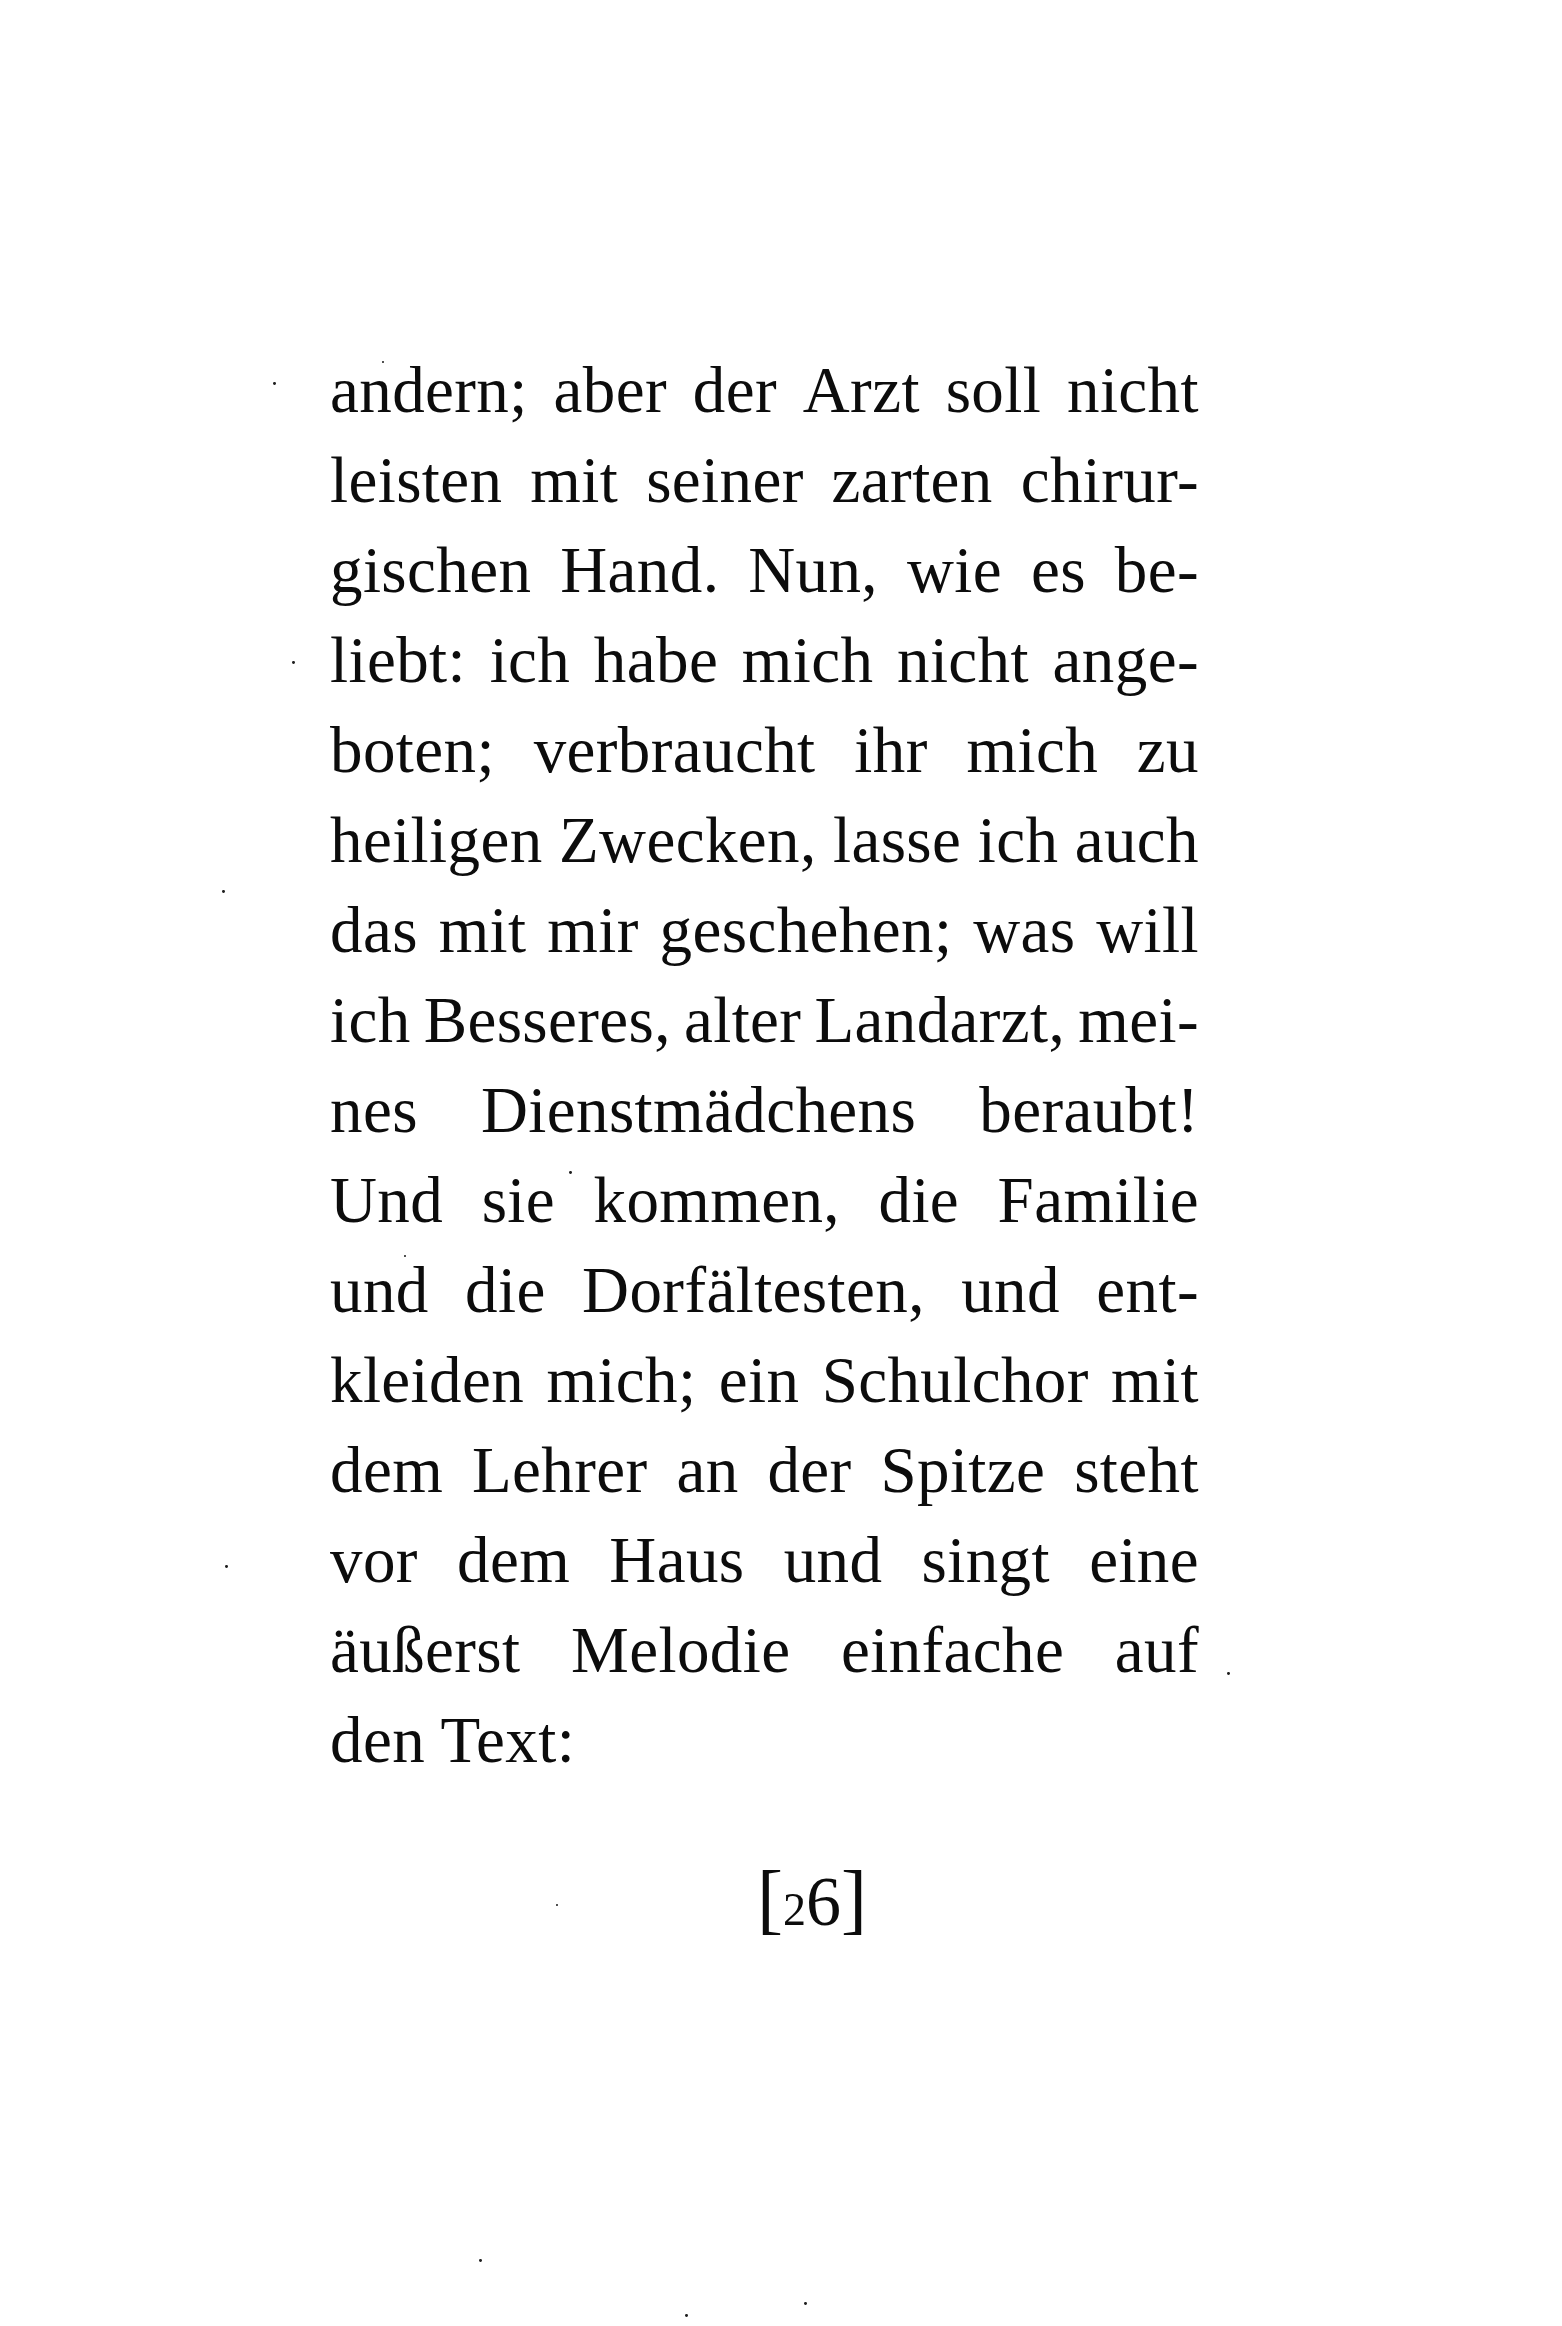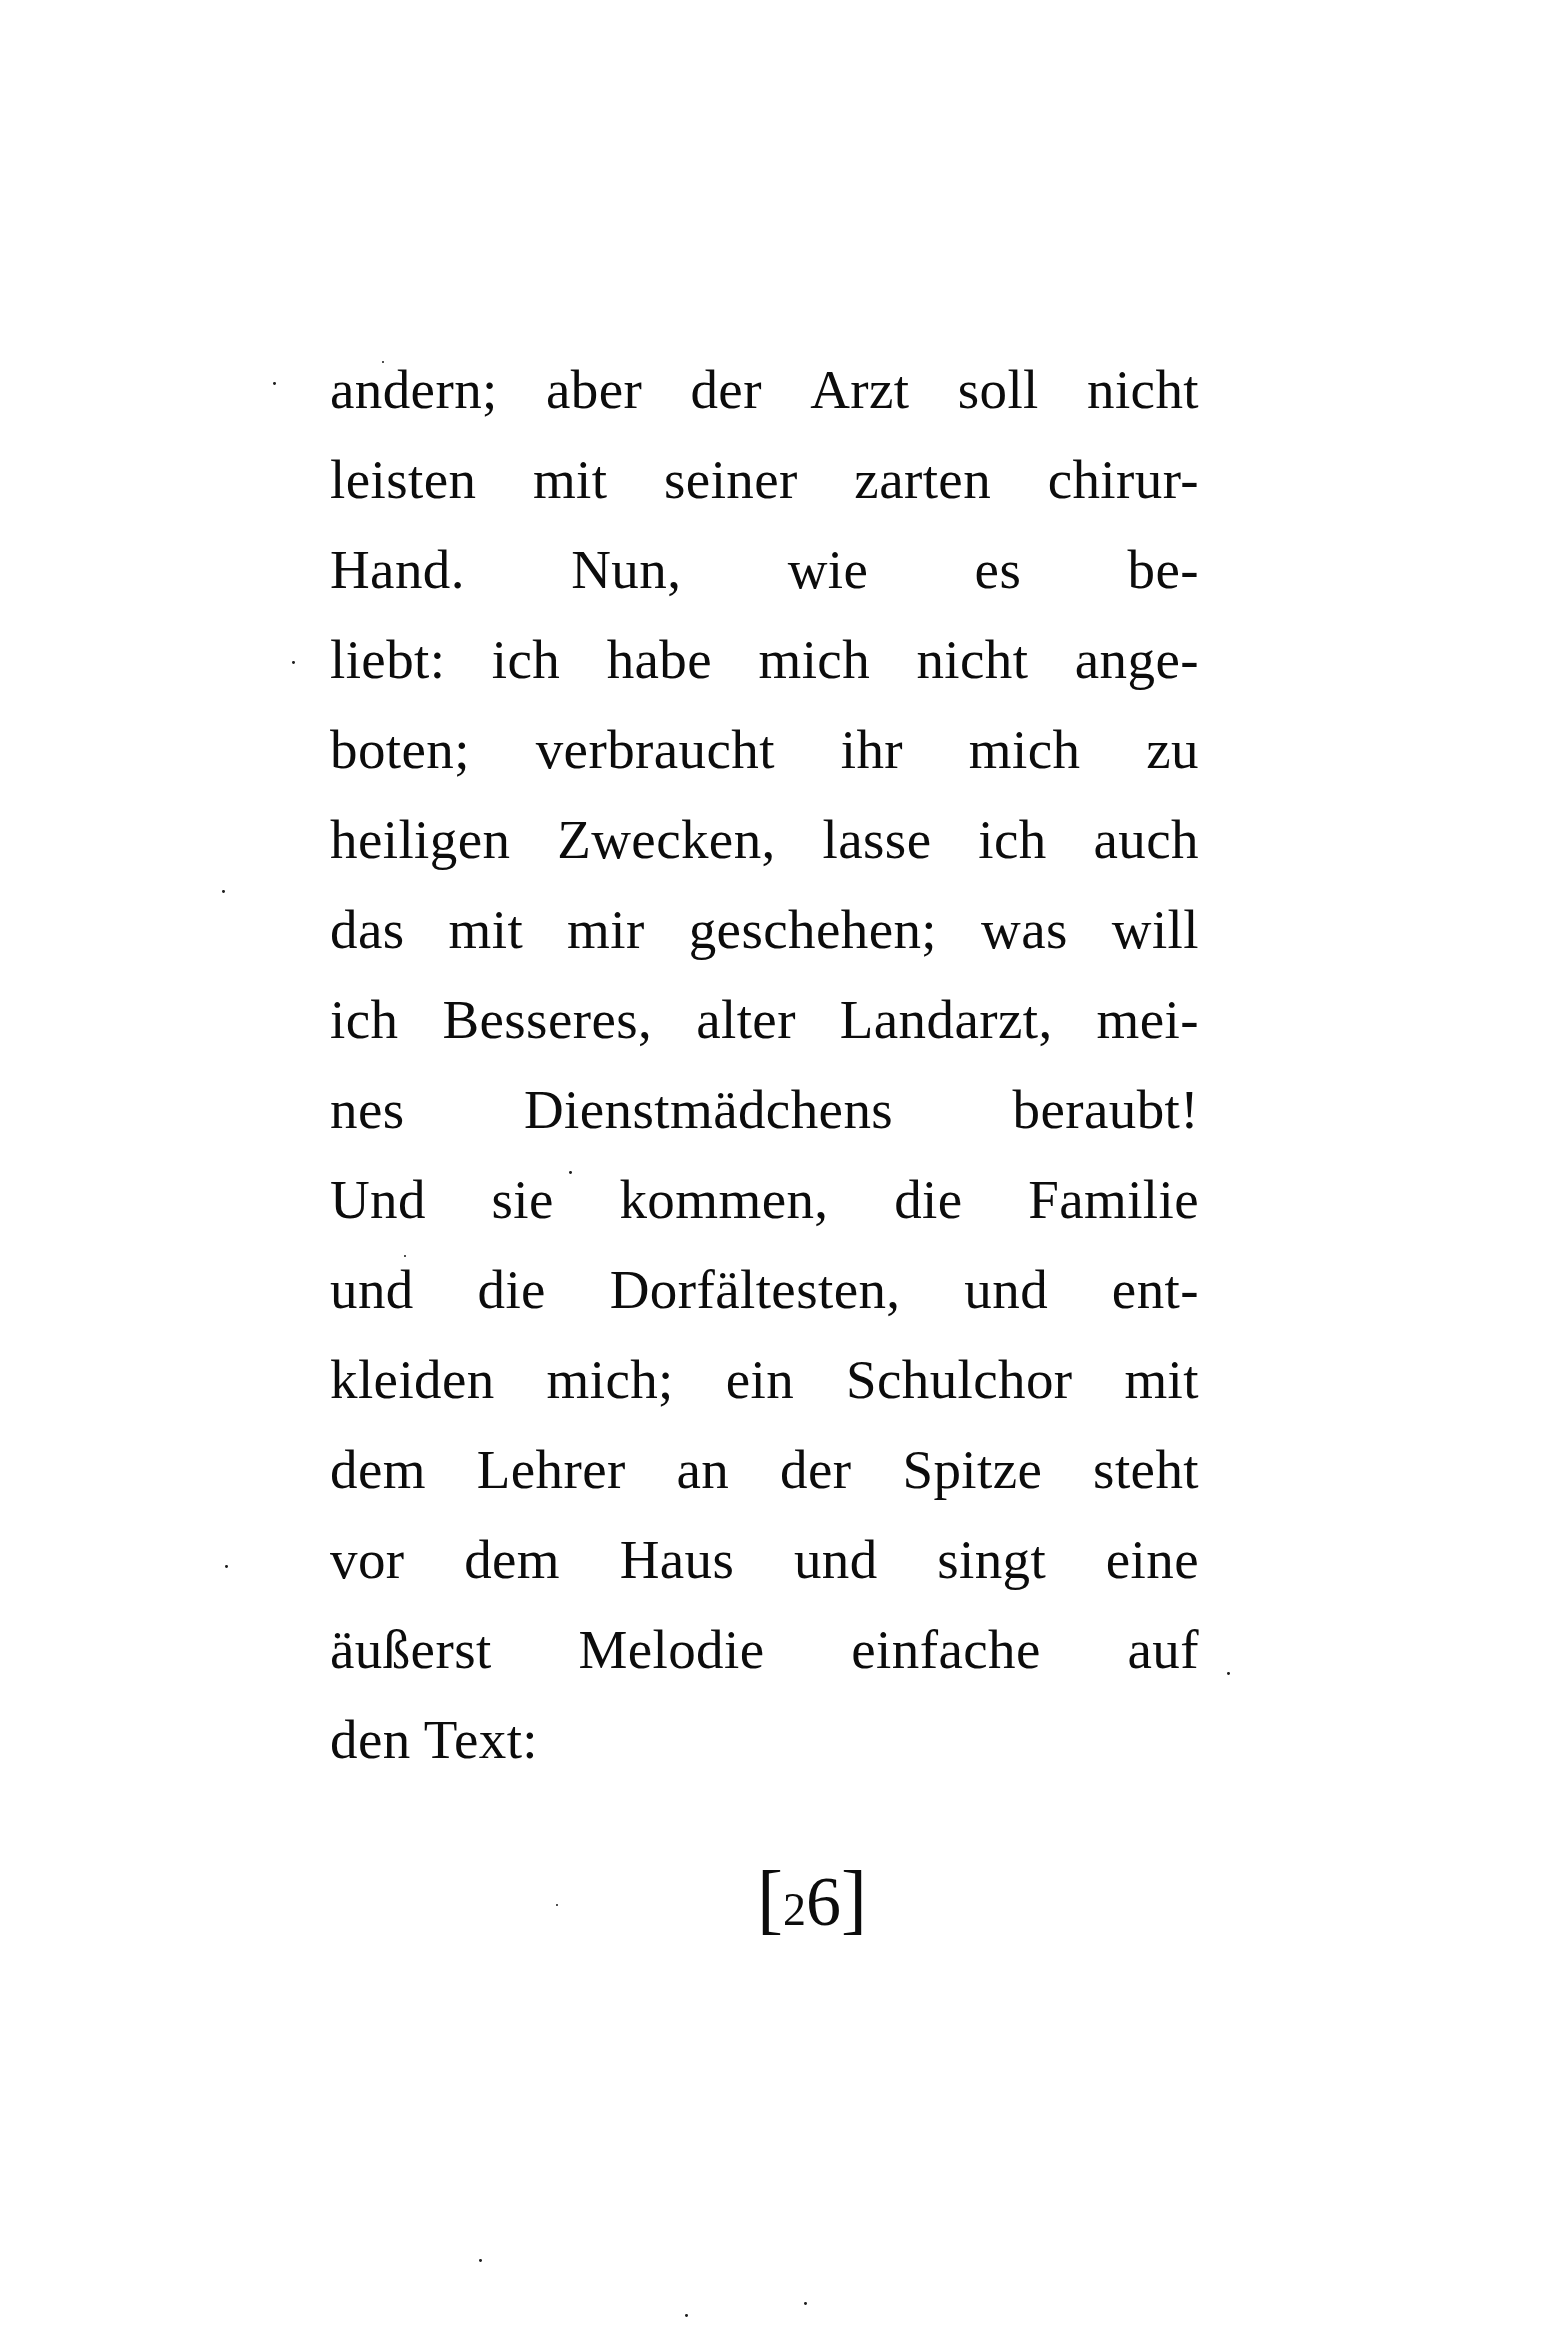--- a/index.html
+++ b/index.html
@@ -14,21 +14,21 @@
   .page { position: absolute; inset: 0; }
 
   
   .text-block {
     position: absolute;
     left: 330px; top: 345px; width: 869px;
   }
   .line {
     display: flex;
     justify-content: space-between;
-    font-size: 55px;
+    font-size: 65px;
     line-height: 90px;
     letter-spacing: 0.4px;
     white-space: pre;
   }
   .line.last { display: block; font-family: Liberation Serif, serif; }  
   .line span { display: inline-block; }
 
   
   .page-number {
     position: absolute;
@@ -44,21 +44,21 @@
   .speck { position: absolute; background: #1e1e1e; border-radius: 50%; }
 </style>
 </head>
 <body>
 
 <div class="page">
 
   <div class="text-block" id="text-block">
       <div class="line"><span>andern;</span><span>aber</span><span>der</span><span>Arzt</span><span>soll</span><span>nicht</span></div>
       <div class="line"><span>leisten</span><span>mit</span><span>seiner</span><span>zarten</span><span>chirur-</span></div>
-      <div class="line"><span>Hand.</span><span>Nun,</span><span>wie</span><span>es</span><span>be-</span></div>
+      <div class="line"><span>gischen</span><span>Hand.</span><span>Nun,</span><span>wie</span><span>es</span><span>be-</span></div>
       <div class="line"><span>liebt:</span><span>ich</span><span>habe</span><span>mich</span><span>nicht</span><span>ange-</span></div>
       <div class="line"><span>boten;</span><span>verbraucht</span><span>ihr</span><span>mich</span><span>zu</span></div>
       <div class="line"><span>heiligen</span><span>Zwecken,</span><span>lasse</span><span>ich</span><span>auch</span></div>
       <div class="line"><span>das</span><span>mit</span><span>mir</span><span>geschehen;</span><span>was</span><span>will</span></div>
       <div class="line"><span>ich</span><span>Besseres,</span><span>alter</span><span>Landarzt,</span><span>mei-</span></div>
       <div class="line"><span>nes</span><span>Dienstmädchens</span><span>beraubt!</span></div>
       <div class="line"><span>Und</span><span>sie</span><span>kommen,</span><span>die</span><span>Familie</span></div>
       <div class="line"><span>und</span><span>die</span><span>Dorfältesten,</span><span>und</span><span>ent-</span></div>
       <div class="line"><span>kleiden</span><span>mich;</span><span>ein</span><span>Schulchor</span><span>mit</span></div>
       <div class="line"><span>dem</span><span>Lehrer</span><span>an</span><span>der</span><span>Spitze</span><span>steht</span></div>

